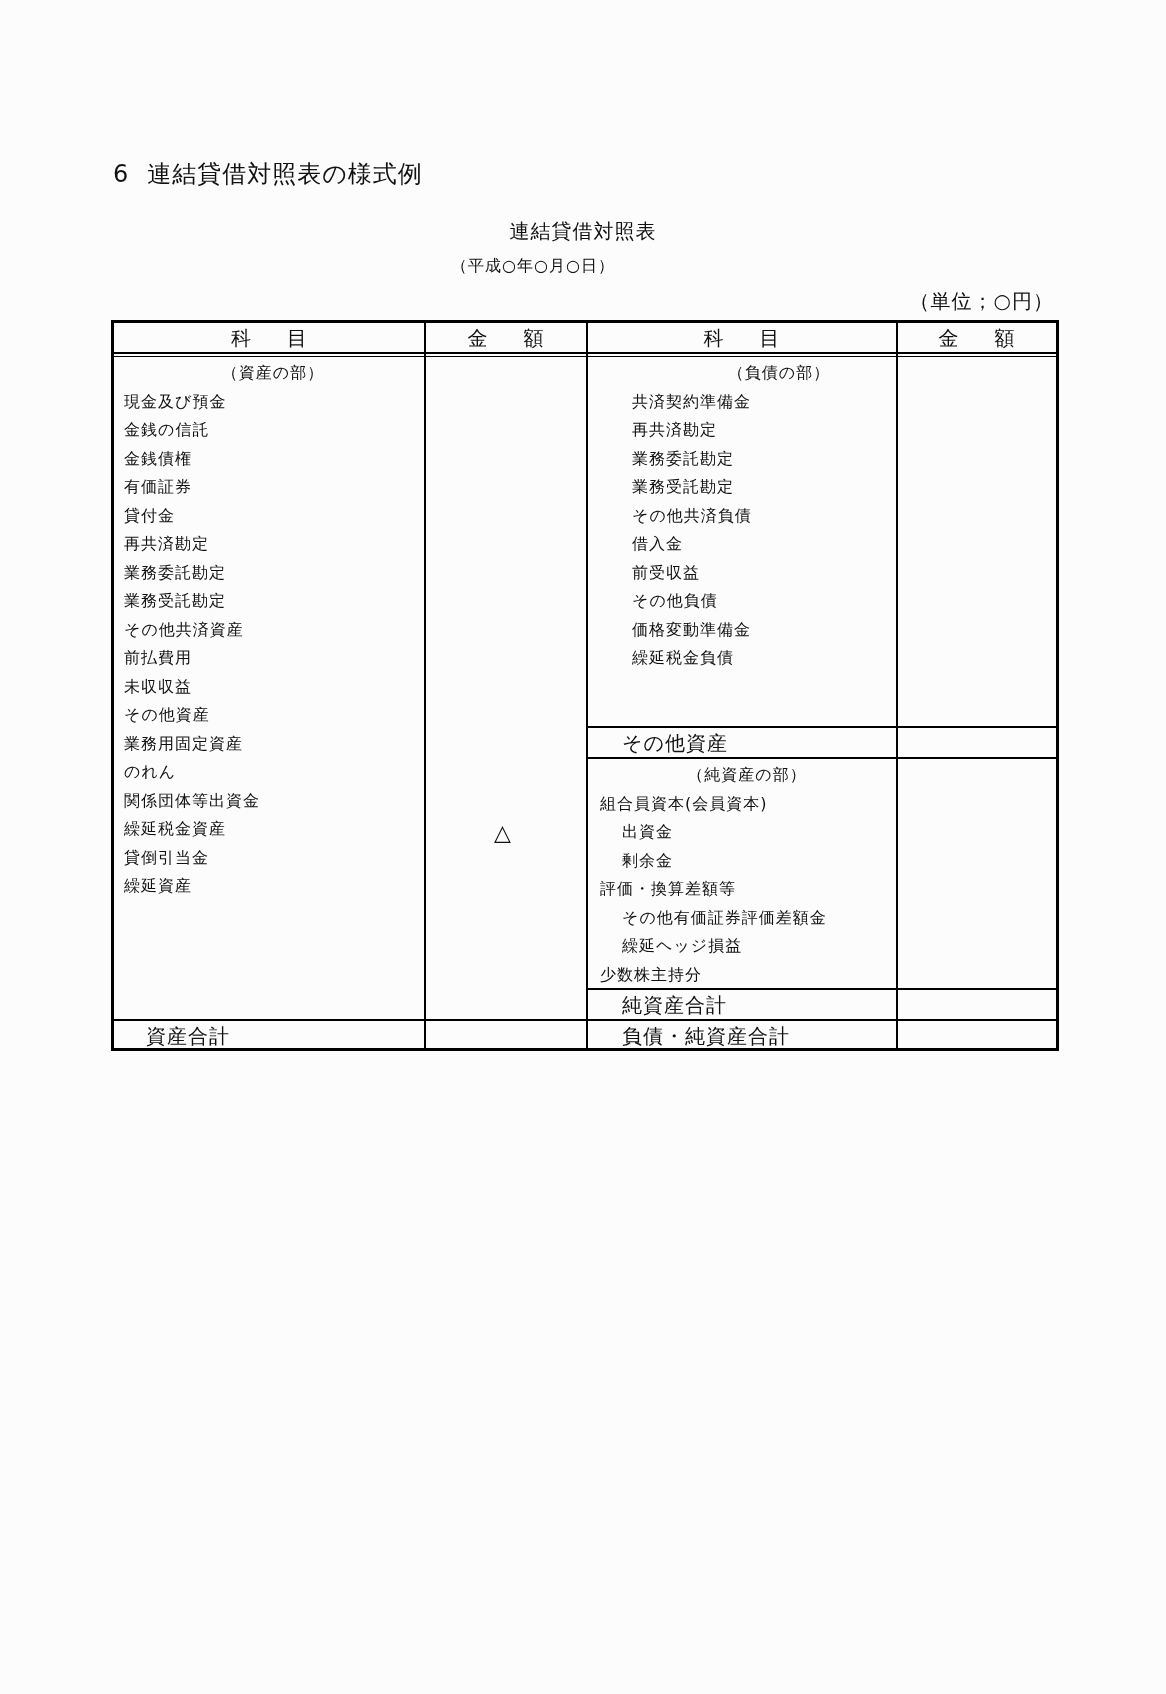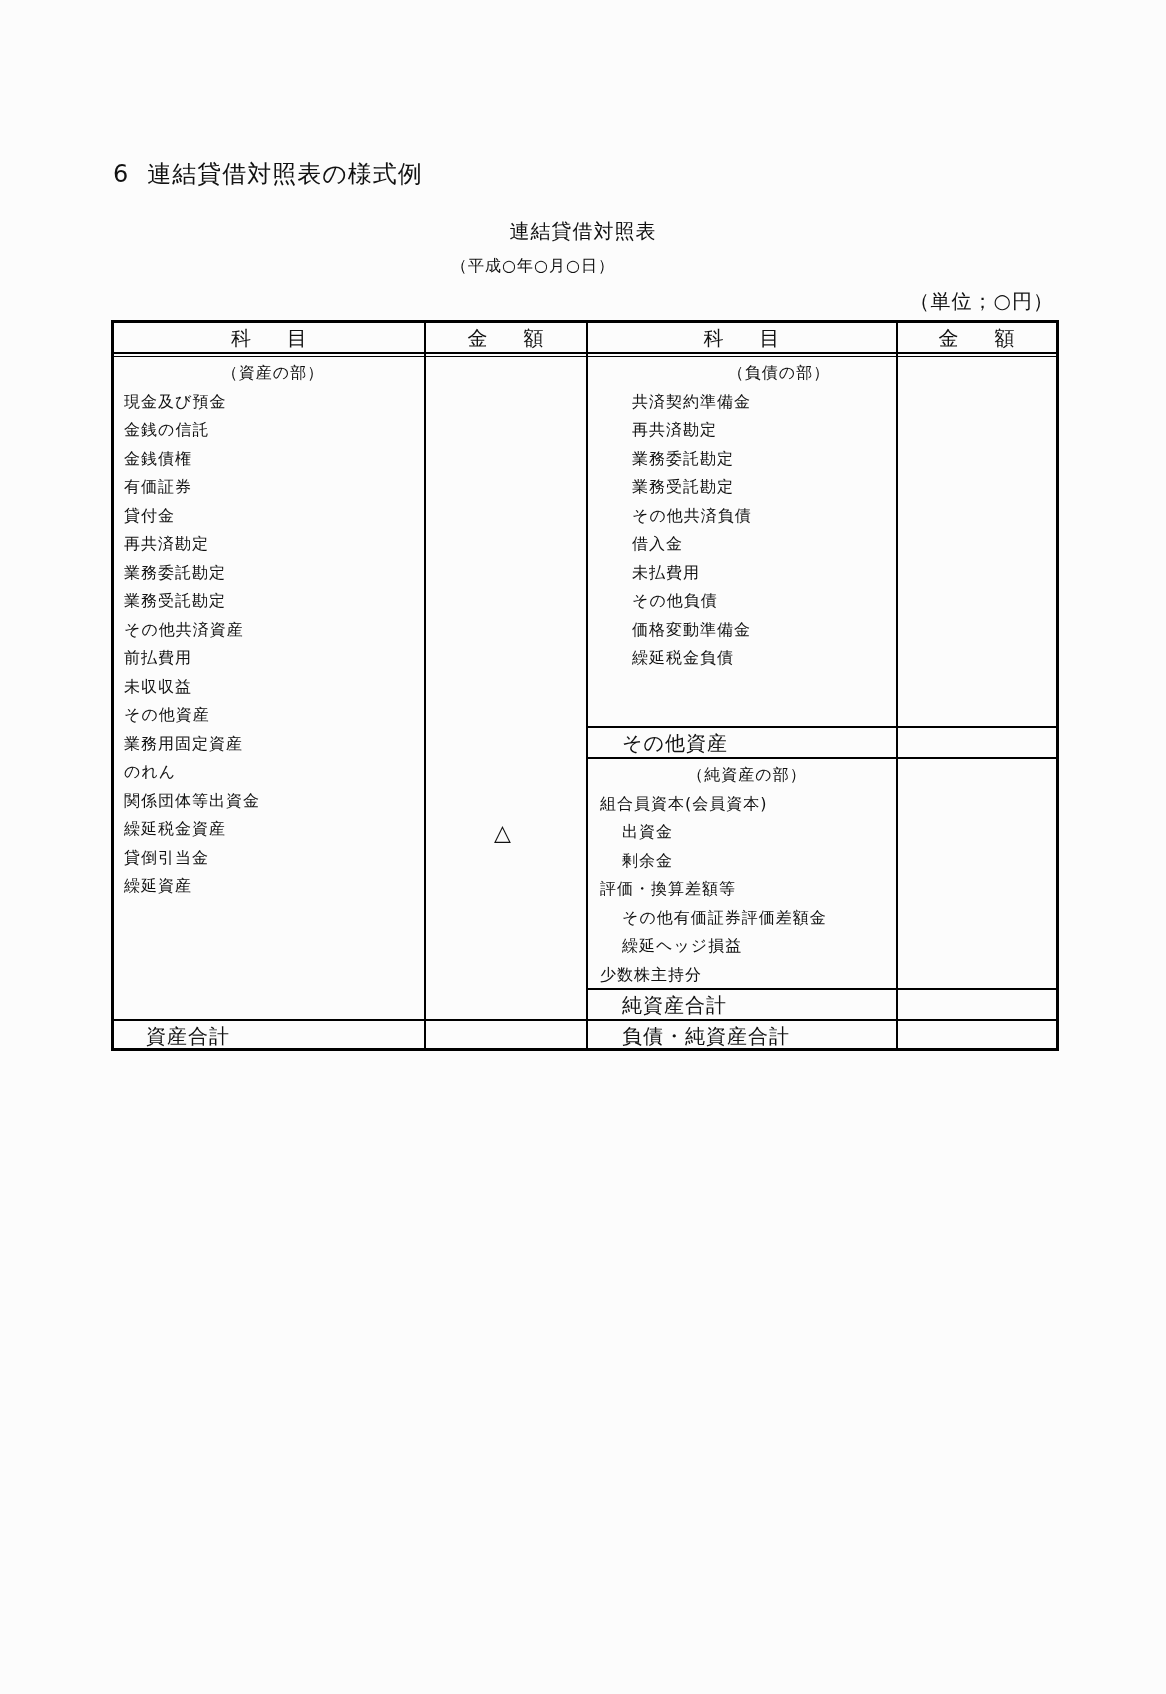--- a/index.html
+++ b/index.html
@@ -107,21 +107,21 @@
   <div class="triangle" style="left:380px; top:497px;">△</div>
 
   <div class="col-list" style="left:486px; top:36px; width:294px;margin-left:32px;">
     <div class="row center">（負債の部）</div>
     <div class="row">共済契約準備金</div>
     <div class="row">再共済勘定</div>
     <div class="row">業務委託勘定</div>
     <div class="row">業務受託勘定</div>
     <div class="row">その他共済負債</div>
     <div class="row">借入金</div>
-    <div class="row">未払費用</div>
+    <div class="row">前受収益</div>
     <div class="row">その他負債</div>
     <div class="row">価格変動準備金</div>
     <div class="row">繰延税金負債</div>
   </div>
 
   <div class="hline" style="left:472px; right:0; top:403px;"></div>
   <div class="cell-text" style="left:508px; top:406px; line-height:28px;">その他資産</div>
   <div class="hline" style="left:472px; right:0; top:434px;"></div>
 
   <div class="col-list" style="left:486px; top:438px; width:294px;">

